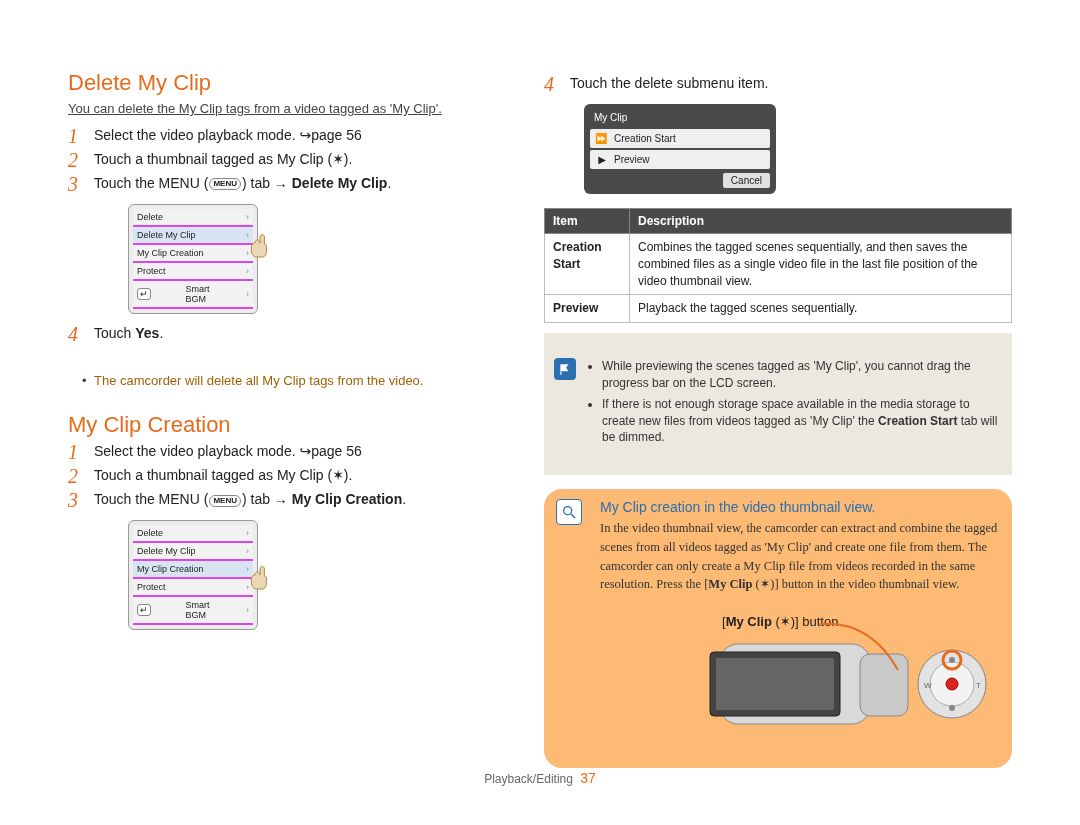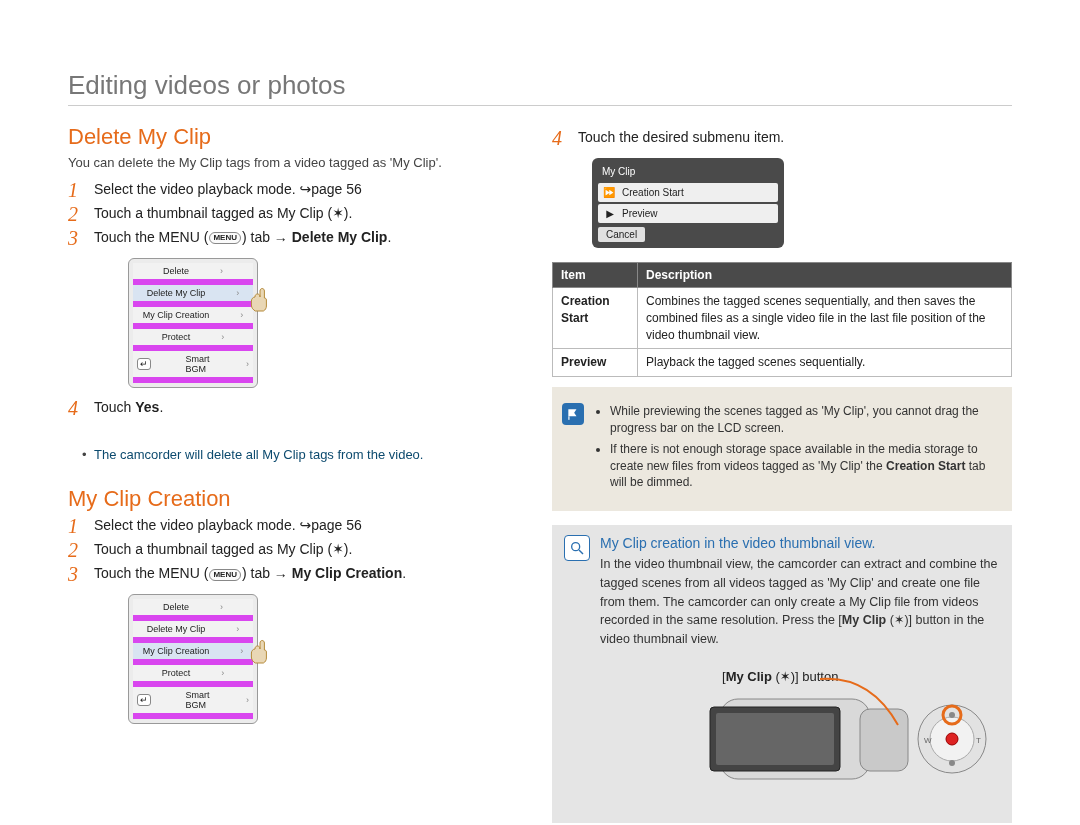--- a/index.html
+++ b/index.html
@@ -35,20 +35,21 @@
     font-size: 22px;
     color: #e66b1a;
     margin: 0 0 4px 0;
     font-weight: normal;
   }
   .lead {
     font-size: 13px;
     color: #444;
     margin-bottom: 8px;
     line-height: 1.4;
+    text-decoration: underline;
   }
   .step {
     display: flex;
     align-items: flex-start;
     gap: 10px;
     margin: 4px 0;
   }
   .step-num {
     font-family: Georgia, 'Times New Roman', serif;
     font-style: italic;
@@ -58,21 +59,21 @@
     width: 16px;
   }
   .step-text {
     font-size: 14px;
     color: #222;
     line-height: 1.4;
     flex: 1;
   }
   .substep {
     font-size: 13px;
-    color: #0c4a6e;
+    color: #a16207;
     margin-left: 26px;
     position: relative;
     line-height: 1.4;
     margin-top: 28px;
   }
   .substep::before {
     content: "•";
     position: absolute;
     left: -12px;
     color: #444;
@@ -96,44 +97,44 @@
     background: #ececec;
     border-radius: 6px;
     padding: 4px 4px 4px 4px;
     margin: 10px 0 10px 60px;
     position: relative;
     border: 1px solid #999;
   }
   .menu-row {
     display: flex;
     align-items: center;
-    justify-content: center;
+    justify-content: space-between;
     font-size: 9px;
     padding: 3px 4px;
-    border-bottom: 6px solid #d946ef;
+    border-bottom: 2px solid #d946ef;
     background: #f2f2f2;
     gap: 31px;
   }
   .menu-row:last-child { border-bottom: none; }
   .menu-row.hl { background: #d9e4f2; }
   .menu-row .chev { color: #888; }
   .hand-mock {
     position: absolute;
     right: -24px;
     top: 18px;
     width: 40px;
   }
   .hand-mock svg { width: 40px; height: 40px; }
 
   .note-box {
     display: flex;
     align-items: flex-start;
     gap: 10px;
     background: #ece8df;
-    padding: 16px 10px;
+    padding: 25px 10px;
     margin-top: 8px;
   }
   .note-icon {
     width: 22px;
     height: 22px;
     border-radius: 4px;
     background: #2a6fb0;
     color: #fff;
     display: flex;
     align-items: center;
@@ -173,21 +174,21 @@
     align-items: center;
     gap: 6px;
   }
   .submenu-row .sicon {
     width: 12px;
     display:inline-flex;
     justify-content:center;
   }
   .submenu-cancel {
     display: flex;
-    justify-content: flex-start;
+    justify-content: flex-end;
     margin-top: 4px;
   }
   .submenu-cancel span {
     background: #e0e0e0;
     color: #222;
     font-size: 10px;
     padding: 2px 8px;
     border-radius: 2px;
   }
 
@@ -215,24 +216,25 @@
     line-height: 1.4;
   }
   .desc-table td:first-child {
     font-weight: bold;
     width: 68px;
   }
 
   .q-box {
     display: flex;
     align-items: flex-start;
-    gap: 10px;
-    background: #e5e5e5;
+    gap: 18px;
+    background: #fdba74;
     padding: 10px 12px;
     margin-top: 14px;
+    border-radius: 18px;
   }
   .q-icon {
     width: 24px; height: 24px;
     border-radius: 4px;
     border: 1px solid #2a6fb0;
     background: #fff;
     color: #2a6fb0;
     display: flex;
     align-items: center;
     justify-content: center;
@@ -241,20 +243,21 @@
   }
   .q-title {
     color: #2a6fb0;
     font-size: 14px;
     margin-bottom: 4px;
   }
   .q-body {
     font-size: 12.5px;
     color: #333;
     line-height: 1.5;
+    font-family: Liberation Serif, serif;
   }
 
   .cam-area {
     position: relative;
     margin-top: 10px;
   }
   .cam-label {
     font-size: 13px;
     position: absolute;
     left: 122px;
@@ -280,21 +283,20 @@
     color: #e66b1a;
     font-size: 14px;
     margin-left: 4px;
   }
   .thin-bold { font-weight: bold; }
 </style>
 </head>
 <body>
 
 <div class="page">
-  <div class="page-title">Editing videos or photos</div>
 
   <div class="columns">
 
     <div class="col">
 
       <div class="section-title">Delete My Clip</div>
       <div class="lead">You can delete the My Clip tags from a video tagged as 'My Clip'.</div>
 
       <div class="step">
         <div class="step-num">1</div>
@@ -401,21 +403,21 @@
               <path d="M14 20c0-2 1-3 2.5-3s2.5 1 2.5 3v-6c0-1.5 1-2.5 2.2-2.5s2.2 1 2.2 2.5v7c1 0 2 .5 2 2v6c0 2-1 4-3 5h-8c-2-1-4-3-4-6v-4c0-2 1.6-4 3.6-4z" fill="#e9d7b5" stroke="#b58a3a" stroke-width="1"></path>
             </svg>
         </div>
       </div>
 
     </div>
 
     <div class="col">
       <div class="step">
         <div class="step-num">4</div>
-        <div class="step-text">Touch the desired submenu item.</div>
+        <div class="step-text">Touch the delete submenu item.</div>
       </div>
 
       <div class="submenu-mock">
         <div class="submenu-title">My Clip</div>
         <div class="submenu-row">
             <span class="sicon">⏩</span>
             <span>Creation Start</span>
           </div>
         <div class="submenu-row">
             <span class="sicon">▶</span>

